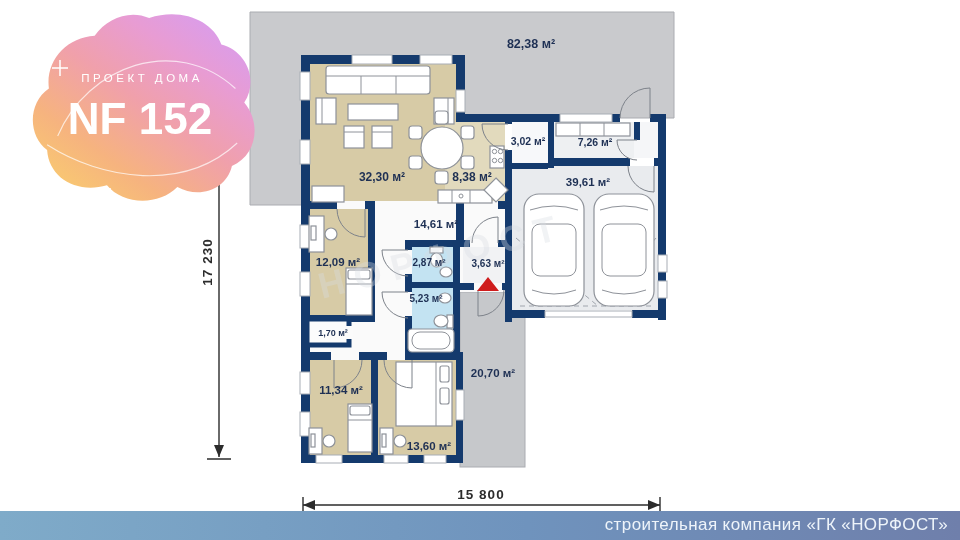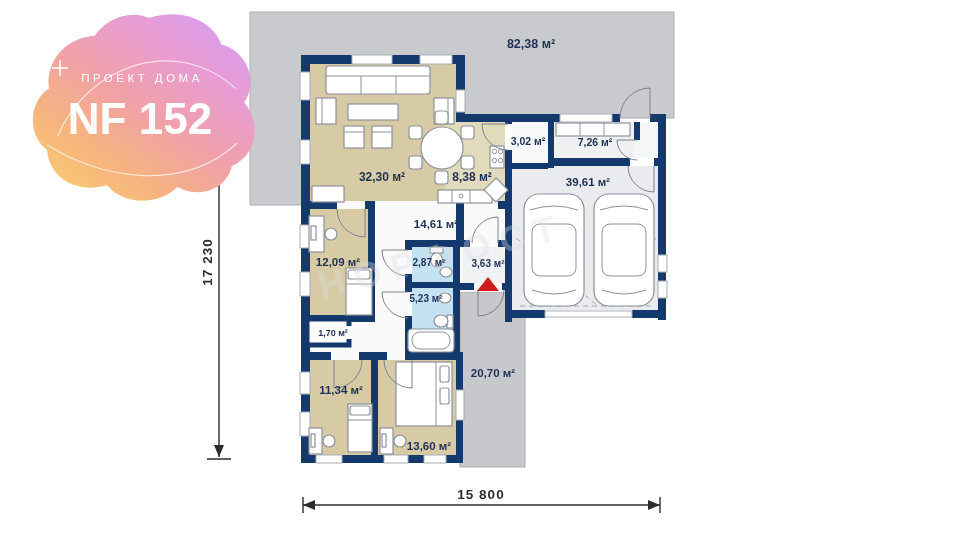--- a/index.html
+++ b/index.html
@@ -317,13 +317,16 @@
       <path d="M 36,150 C 70,70 170,34 238,96" fill="none" stroke="rgba(255,255,255,0.7)" stroke-width="1.3"></path>
       <path d="M 24,160 C 86,200 180,214 240,158" fill="none" stroke="rgba(255,255,255,0.7)" stroke-width="1.3"></path>
     </g>
     <path d="M52,68 H68 M60,60 V76 M102,196 H118 M110,188 V204" stroke="#ffffff" stroke-width="1.5" fill="none"></path>
     <text x="142" y="82" text-anchor="middle" font-size="11.5" letter-spacing="3.5" fill="#ffffff">ПРОЕКТ ДОМА</text>
     <text x="140" y="134" text-anchor="middle" font-size="44" font-weight="bold" fill="#ffffff" font-family="DejaVu Serif, serif">NF 152</text>
   </g>
 </svg>
 
 
+<div class="footer">
+  <span>строительная компания «ГК «НОРФОСТ»</span>
 </div>
+</div>
 
 </body></html>

